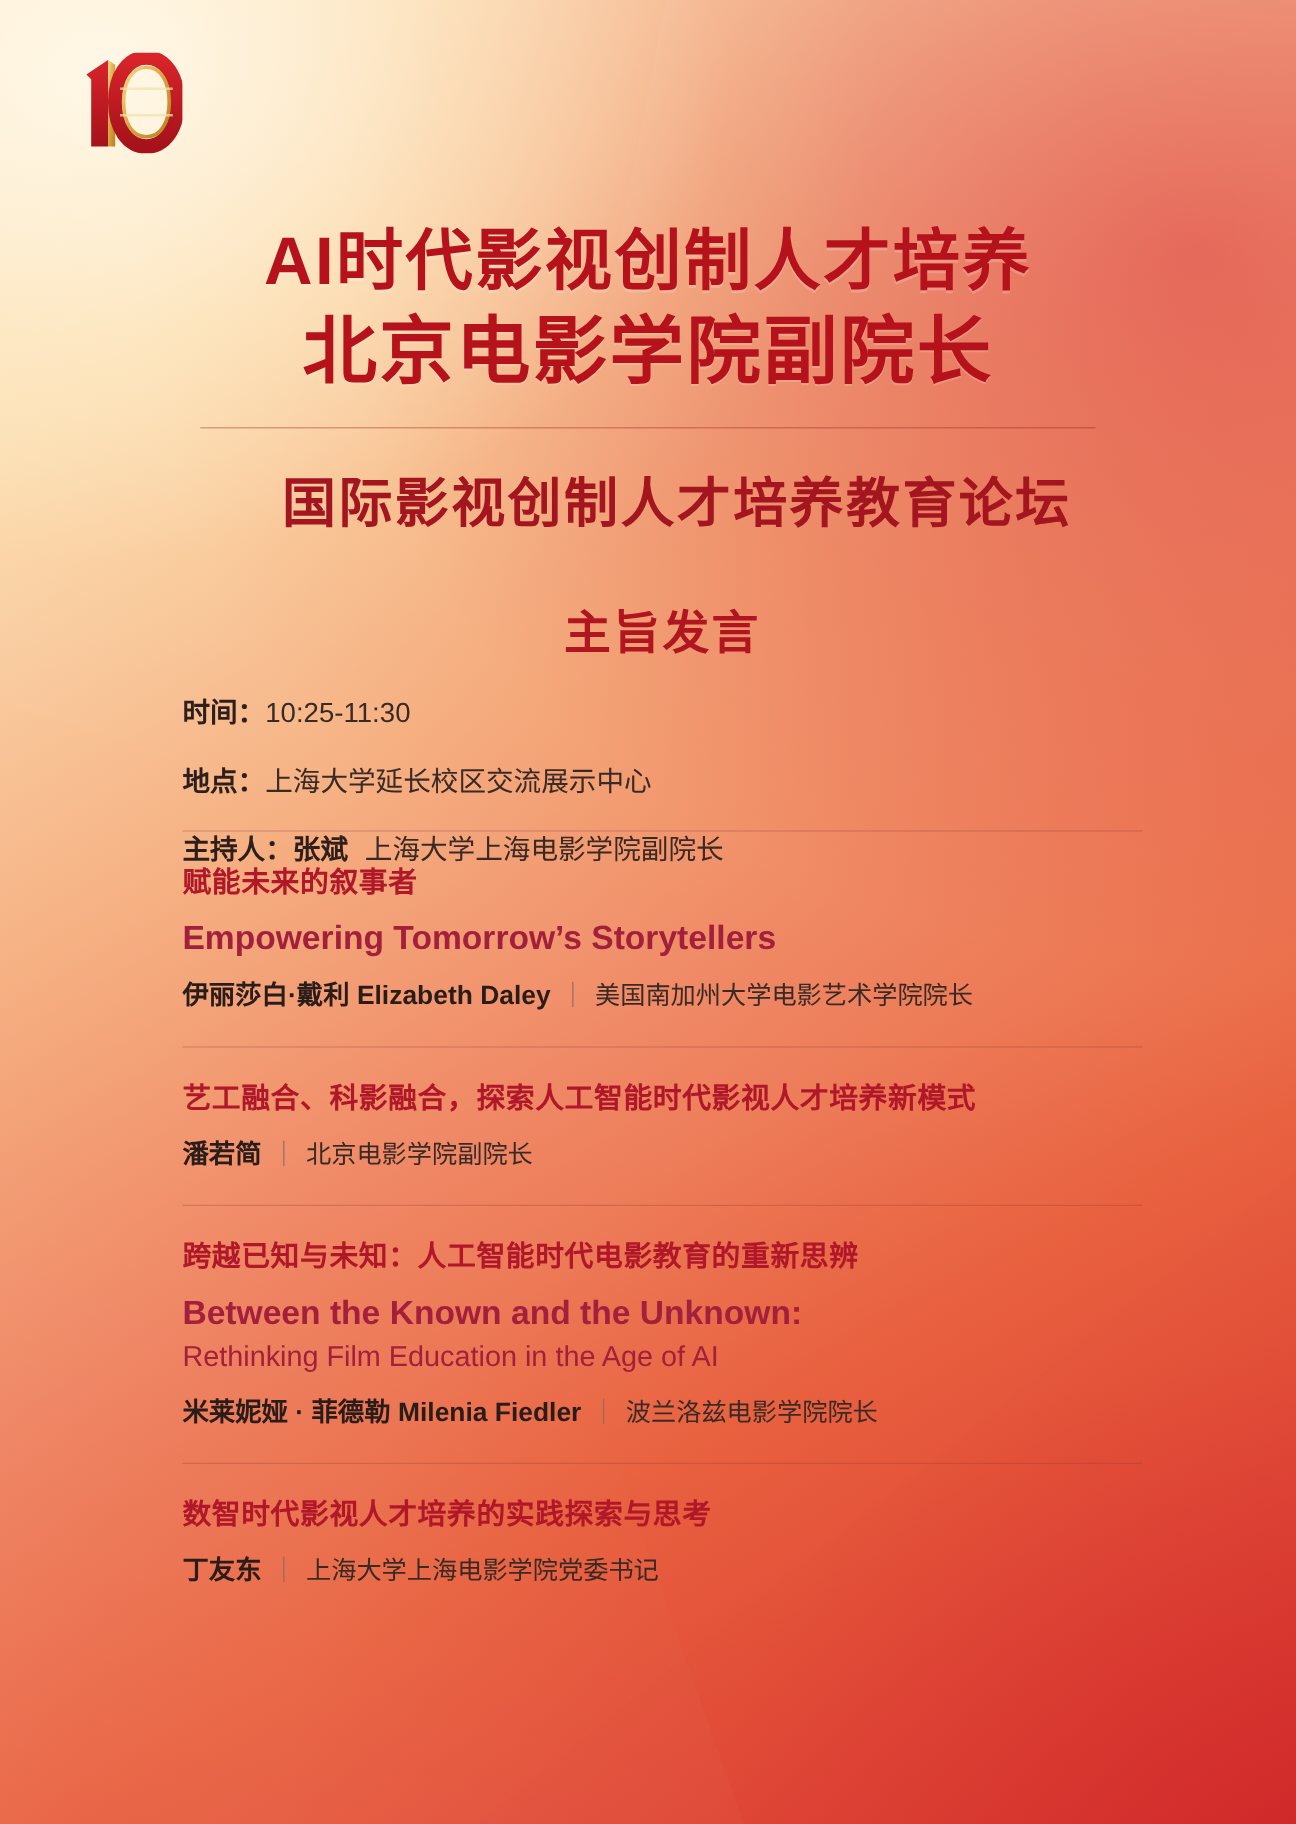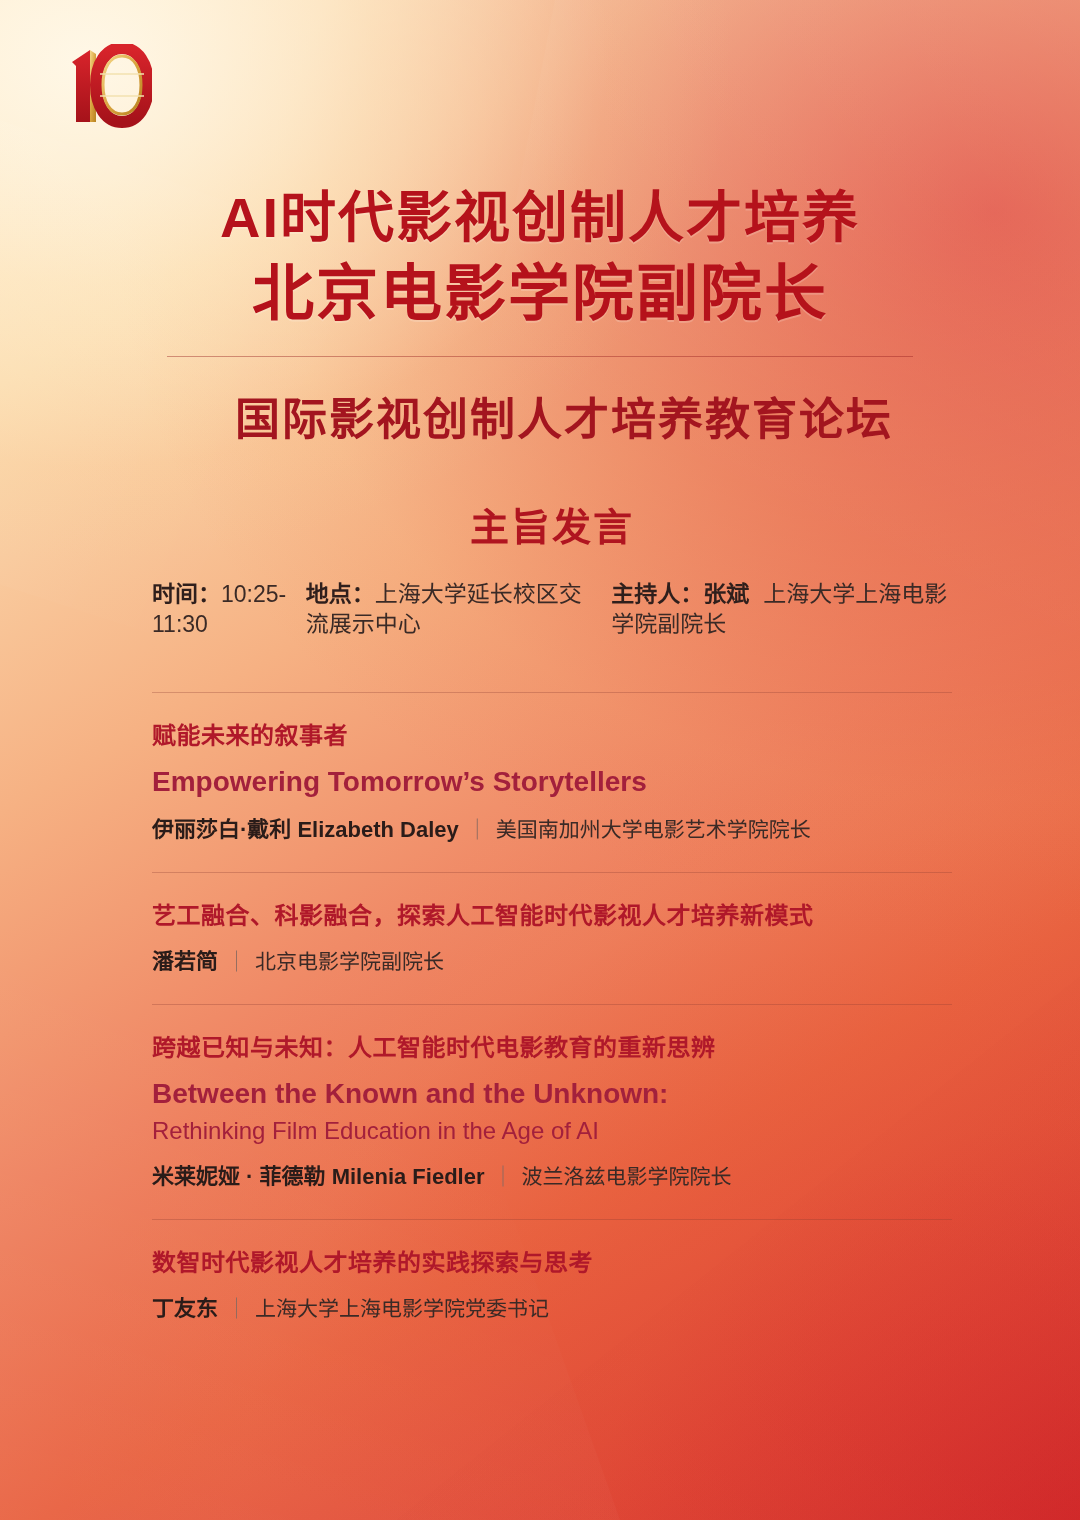--- a/index.html
+++ b/index.html
@@ -148,21 +148,22 @@
   .session-title {
     font-size: 39px;
     font-weight: bold;
     color: #b01520;
     letter-spacing: 2px;
     text-align: center;
   }
   .meta {
     margin-top: 28px;
     display: flex;
-    gap: 10px;
+    flex-direction: column;
+    gap: 27px;
   }
   .meta-row {
     font-size: 23px;
     color: #3a2a26;
     line-height: 1.3;
   }
   .meta-label {
     font-weight: bold;
     color: #2f1f1c;
   }

